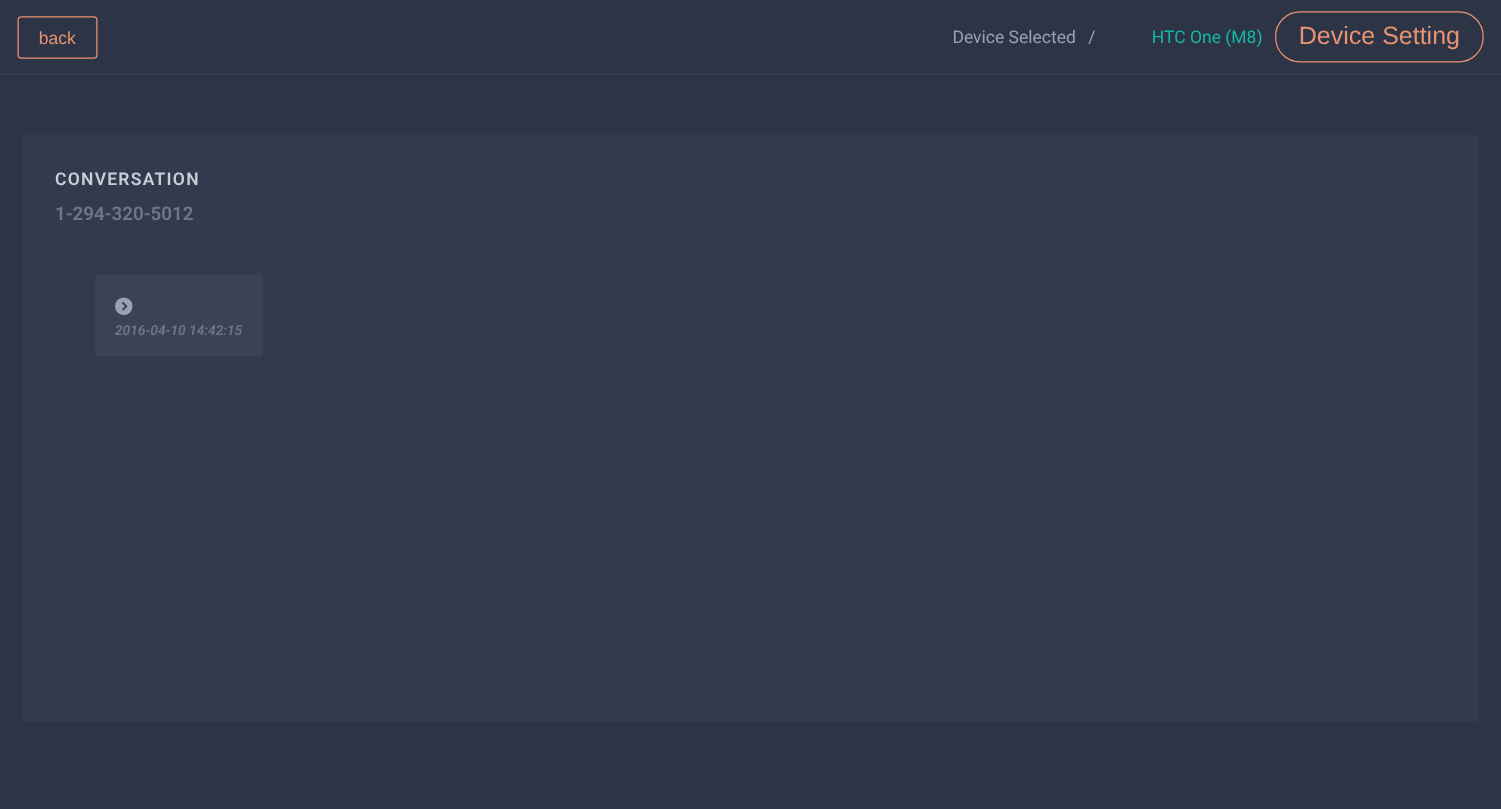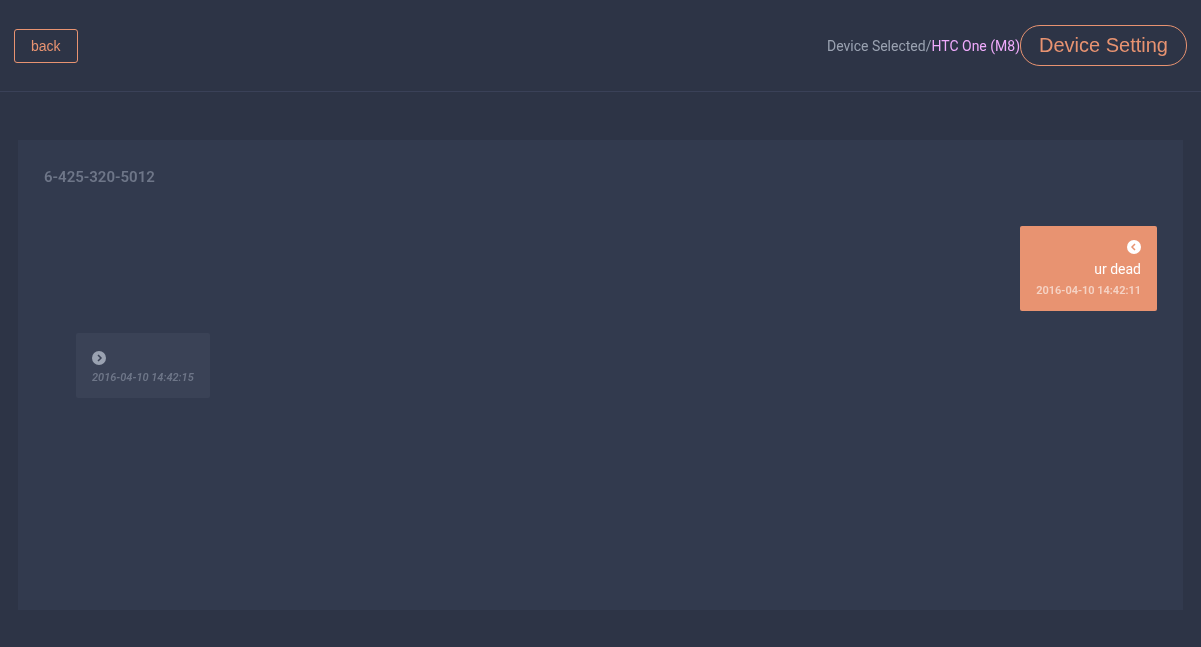--- a/index.html
+++ b/index.html
@@ -14,29 +14,30 @@
       width: 1201px;
       height: 647px;
       overflow: hidden;
     }
     .header {
       display: flex;
       align-items: center;
       justify-content: space-between;
       padding: 10px 14px;
       border-bottom: 1px solid #3a4158;
-      height: 92px;
+      height: 60px;
     }
     .header-left {
       display: flex;
       align-items: center;
     }
     .header-right {
       display: flex;
       align-items: center;
+      gap: 10px;
     }
     .btn-outline {
       background: transparent;
       border: 1px solid #e89371;
       color: #e89371;
       padding: 8px 16px;
       border-radius: 3px;
       font-size: 14px;
       cursor: pointer;
       font-weight: 500;
@@ -53,22 +54,23 @@
     }
     .device-label {
       color: #9aa2b1;
       font-size: 14px;
     }
     .device-separator {
       color: #9aa2b1;
       font-size: 14px;
     }
     .device-name {
-      color: #f0abfc;
+      color: #14b8a6;
       font-size: 14px;
+      margin-left: 35px;
     }
     .content {
       padding: 26px 18px;
     }
     .conversation-panel {
       background-color: #323a4e;
       margin-top: 22px;
       padding: 28px 26px;
       min-height: 470px;
     }
@@ -164,35 +166,25 @@
     <span class="device-label">Device Selected</span>
     <span class="device-separator">/</span>
     <span class="device-name">HTC One (M8)</span>
     <button class="btn-outline-rounded">Device Setting</button>
   </div>
 </div>
 
 <div class="content">
 
   <div class="conversation-panel">
-    <div class="phone-number">6-425-320-5012</div>
+    <div class="conversation-heading">CONVERSATION</div>
+    <div class="phone-number">1-294-320-5012</div>
 
     <div class="messages">
 
-      <div class="message-row outgoing">
-        <div class="message-bubble outgoing">
-          <span class="message-icon">
-            <svg width="8" height="8" viewBox="0 0 8 8">
-                <path d="M5 1 L2 4 L5 7" stroke="#e89371" stroke-width="1.5" fill="none"></path>
-              </svg>
-          </span>
-          <div class="message-text">ur dead</div>
-          <div class="message-timestamp">2016-04-10 14:42:11</div>
-        </div>
-      </div>
 
       <div class="message-row incoming">
         <div class="message-bubble incoming">
           <span class="message-icon">
             <svg width="8" height="8" viewBox="0 0 8 8">
                 <path d="M3 1 L6 4 L3 7" stroke="#3a4256" stroke-width="1.5" fill="none"></path>
               </svg>
           </span>
           <div class="message-timestamp">2016-04-10 14:42:15</div>
         </div>

